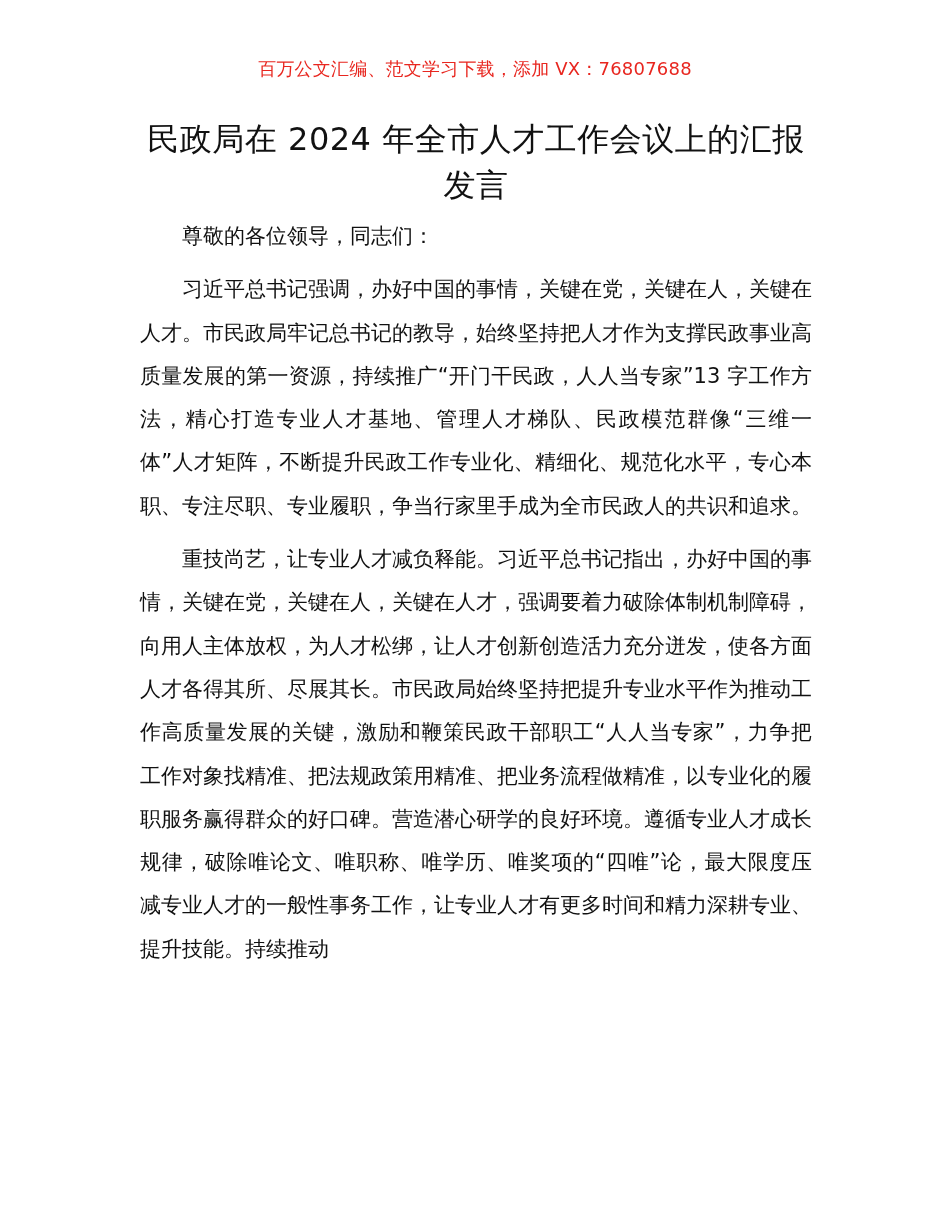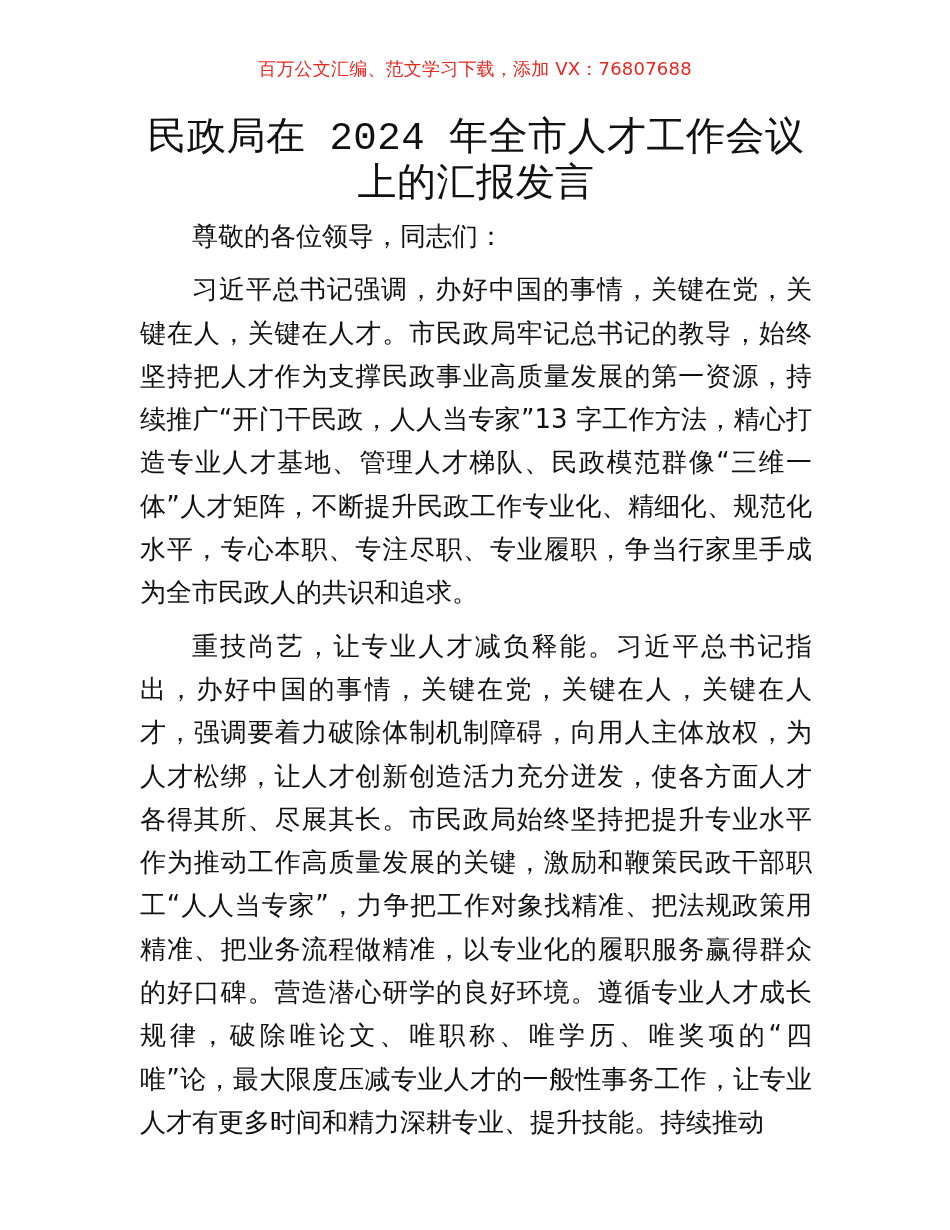--- a/index.html
+++ b/index.html
@@ -32,32 +32,31 @@
       line-height: 26px;
       color: #e8261f;
       letter-spacing: 0.2px;
     }
     .doc-title {
       position: absolute;
       top: 116px;
       left: 140px;
       width: 672px;
       text-align: center;
-      font-size: 39px;
+      font-size: 32px;
       line-height: 46px;
       color: #111111;
       letter-spacing: 0.5px;
-      font-family: Liberation Mono, monospace;
     }
     .doc-body {
       position: absolute;
       top: 215px;
       left: 140px;
       width: 672px;
-      font-size: 26px;
+      font-size: 21px;
       line-height: 43.3px;
       color: #111111;
     }
     .para {
       margin: 0 0 0 0;
       text-indent: 2em;
       text-align: justify;
       text-align-last: left;
       word-break: break-all;
     }

